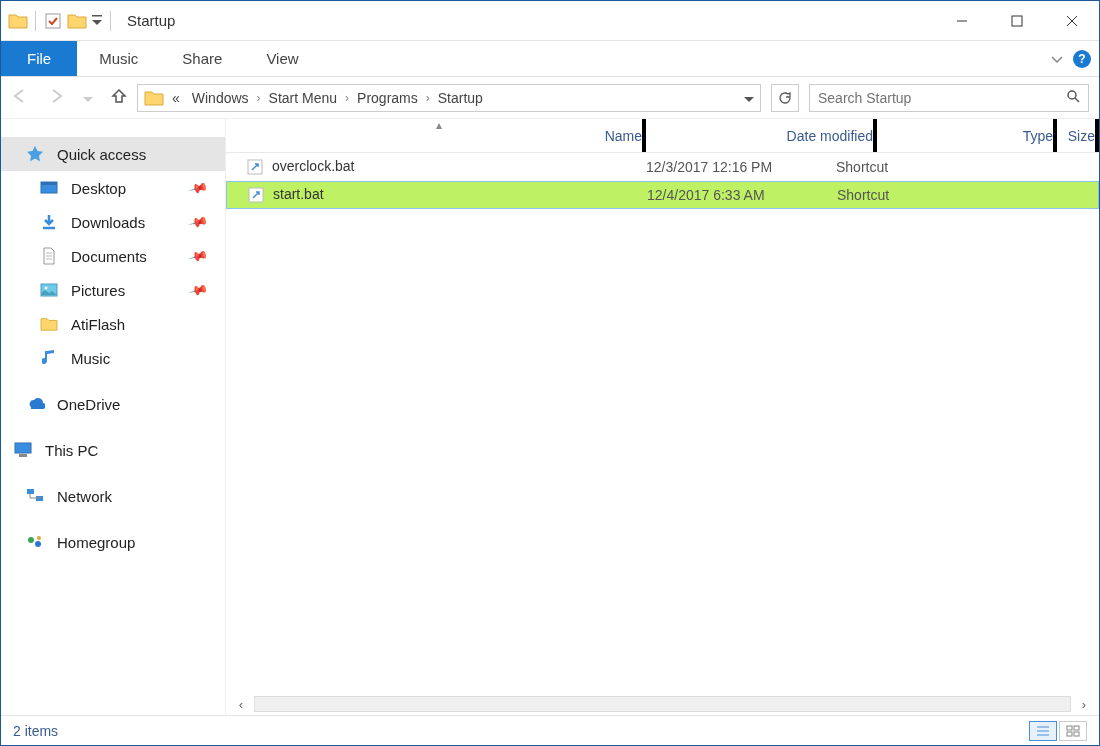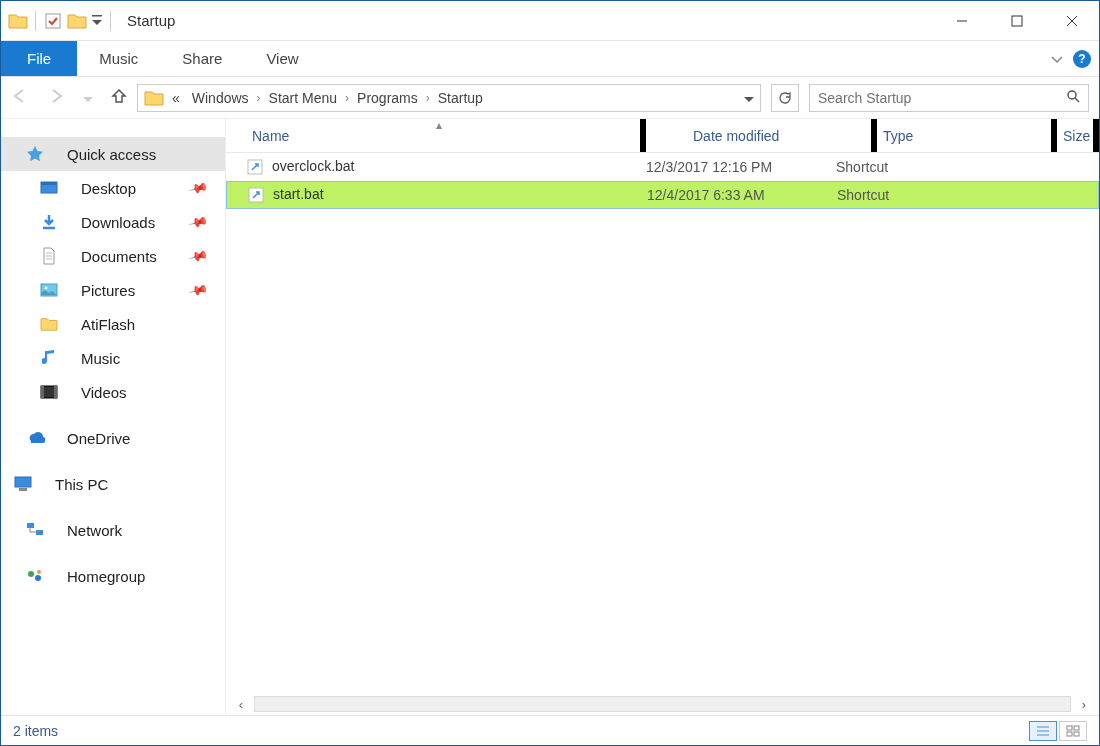--- a/index.html
+++ b/index.html
@@ -102,21 +102,21 @@
   padding-top: 18px;
   font-size: 15px;
   color: #222;
   overflow:hidden;
 }
 .side-item {
   height: 34px;
   display:flex;
   align-items:center;
   padding-left: 38px;
-  gap: 22px;
+  gap: 12px;
   cursor:default;
   position:relative;
 }
 .side-item.sub { padding-left: 38px; }
 .side-item.qa {
   background: #e5e5e5;
   padding-left: 24px;
 }
 .side-item .pin {
   position:absolute;
@@ -133,21 +133,21 @@
 .col-headers {
   height: 34px;
   display:flex;
   align-items:center;
   border-bottom: 1px solid #e8e8e8;
   color:#3a5b8f;
   font-size:14px;
   padding-left: 20px;
   position:relative;
 }
-.col { border-right:6px solid #000000; height:100%; display:flex; align-items:center; padding-left:6px;}
+.col { border-right:4px solid #000000; height:100%; display:flex; align-items:center; padding-left:6px;justify-content:flex-end;}
 .col.name { width: 400px; }
 .col.date { width: 190px; margin-left: 41px; }
 .col.type { width: 180px; }
 .col.size { flex:1; }
 .sort-caret { position:absolute; top:-1px; left:210px; color:#888; font-size:12px;}
 .file-rows { }
 .file-row {
   height: 28px;
   display:flex;
   align-items:center;
@@ -357,30 +357,20 @@
     </div>
     <div class="side-item sub">
       <span class="side-ic">
           <svg width="14" height="18">
             <path d="M5 2v10a3 3 0 1 1-2-2.8V2z" fill="#3a8dde"></path>
             <path d="M5 2l7-1v3l-7 1" fill="#3a8dde"></path>
           </svg>
         </span>
       <span>Music</span>
     </div>
-    <div class="side-item sub">
-      <span class="side-ic">
-          <svg width="18" height="14">
-            <rect x="1" y="1" width="16" height="12" fill="#333" stroke="#000"></rect>
-            <rect x="1" y="1" width="3" height="12" fill="#666"></rect>
-            <rect x="14" y="1" width="3" height="12" fill="#666"></rect>
-          </svg>
-        </span>
-      <span>Videos</span>
-    </div>
     <div class="side-spacer"></div>
     <div class="side-item" style="padding-left:24px">
       <span class="side-ic">
           <svg width="20" height="14">
             <path d="M6 10a4 4 0 0 1 3-7 5 5 0 0 1 9 3 3 3 0 0 1-1 6H6a3 3 0 0 1 0-2z" fill="#2a7ad1"></path>
           </svg>
         </span>
       <span>OneDrive</span>
     </div>
     <div class="side-spacer"></div>

